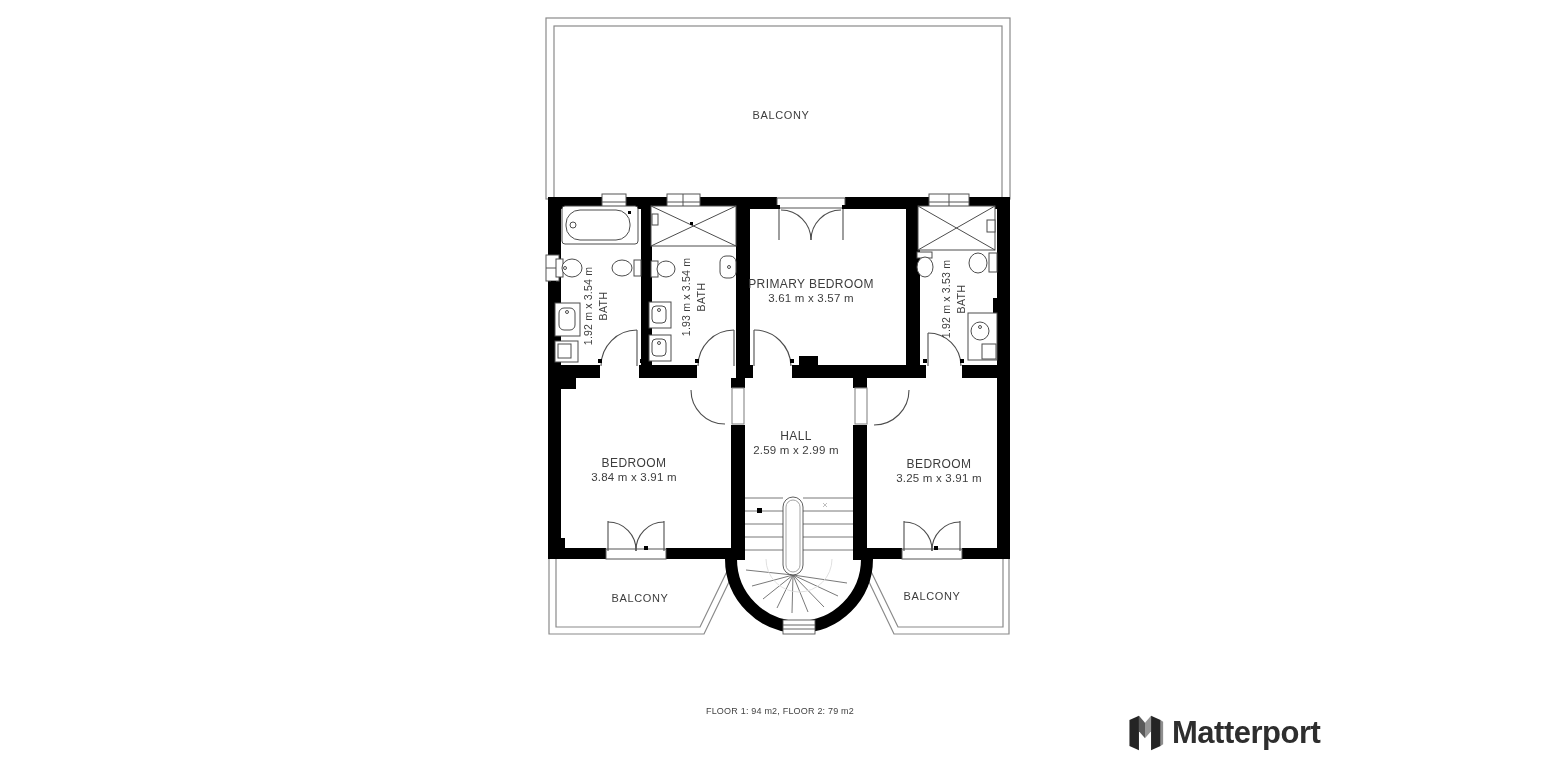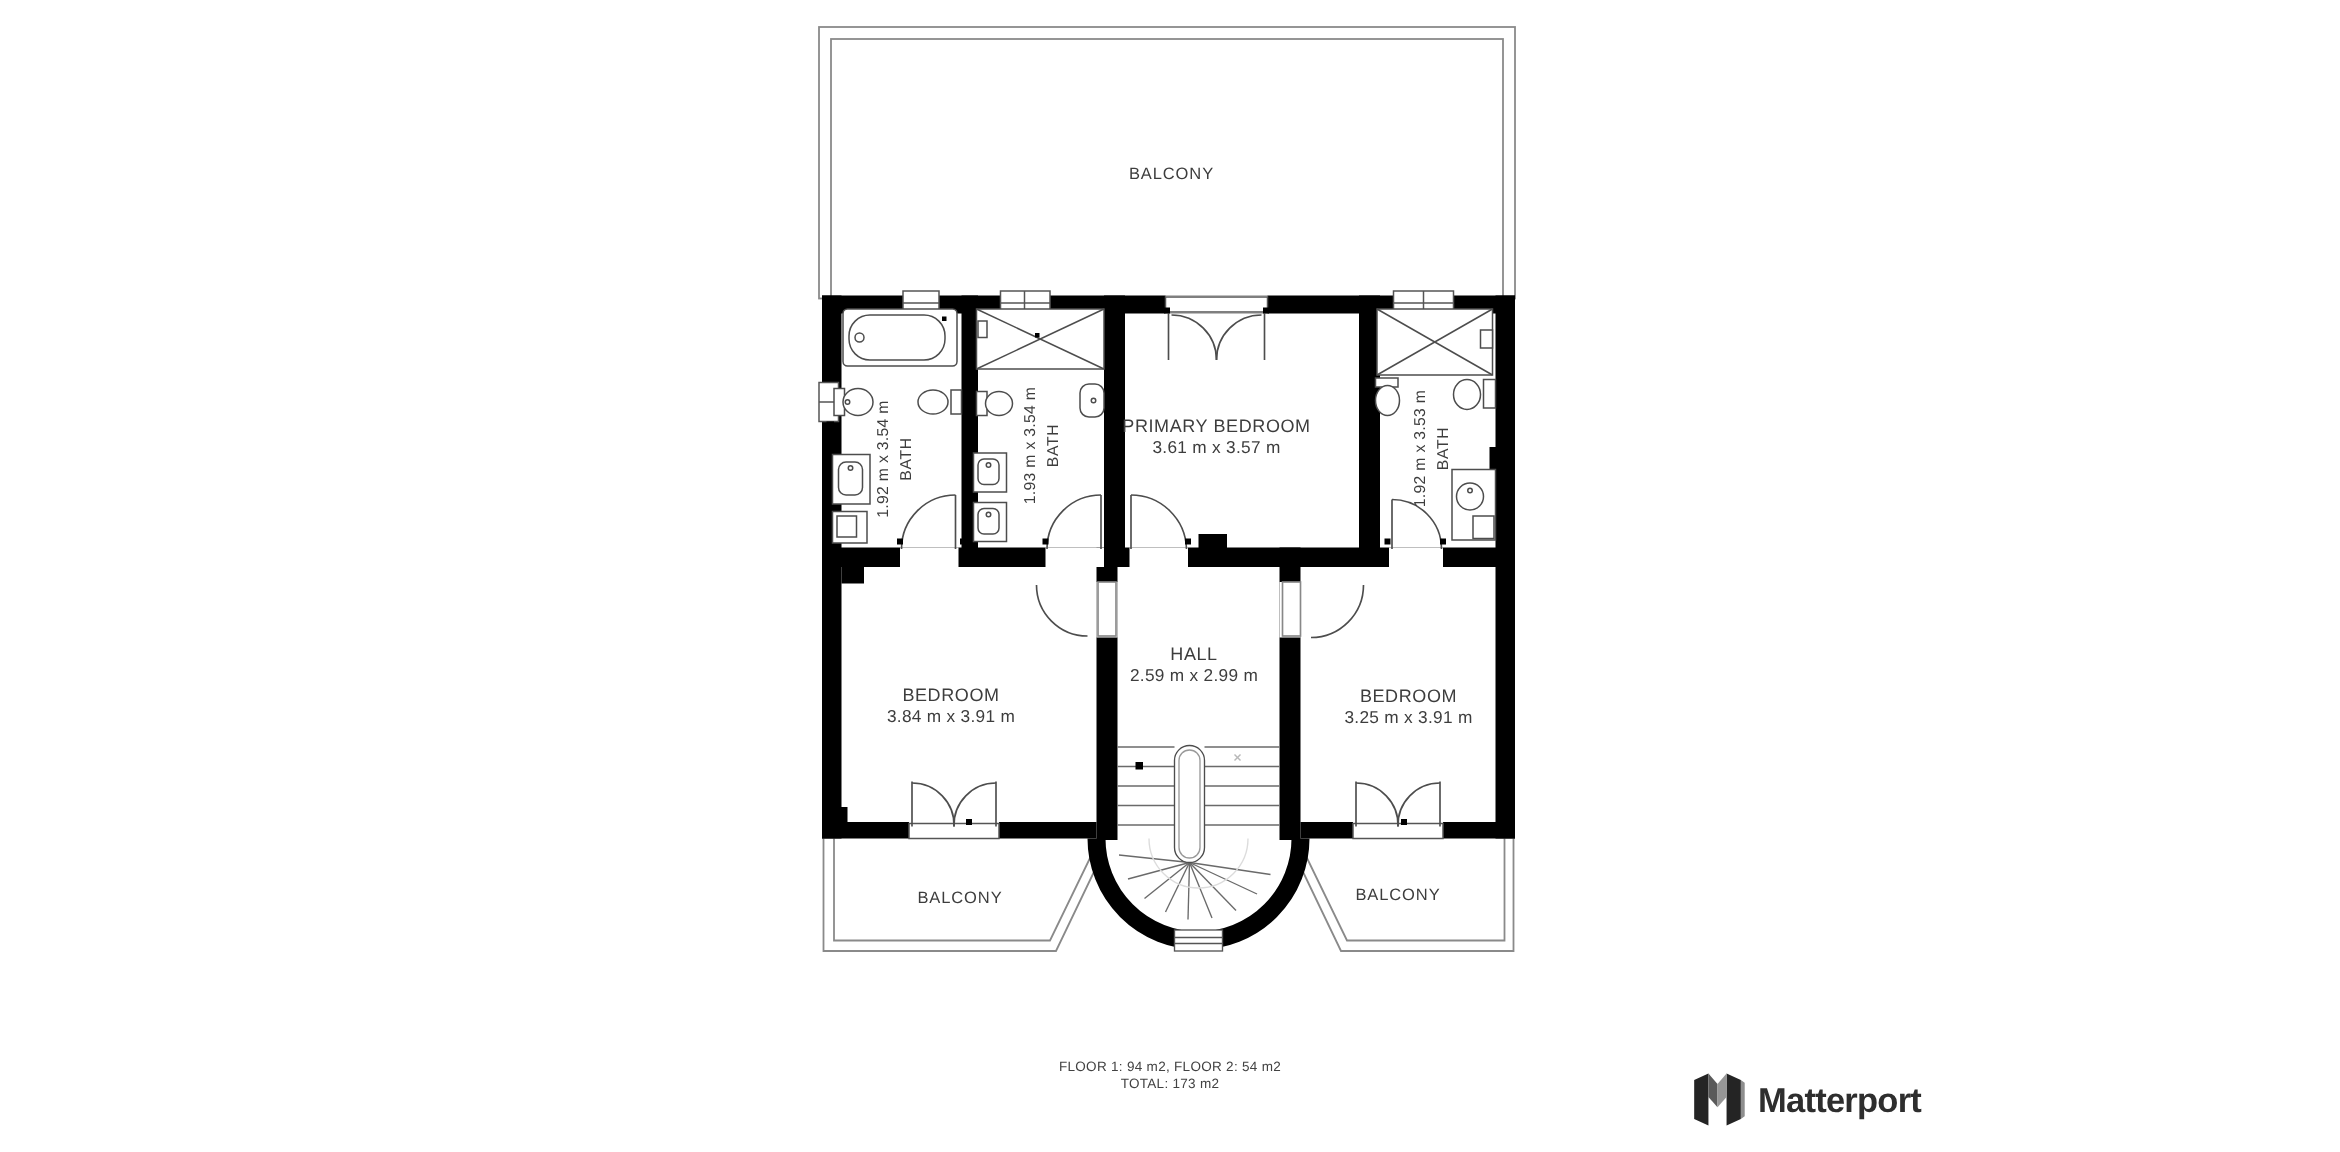--- a/index.html
+++ b/index.html
@@ -9,21 +9,21 @@
   .room-label{font-size:12px;letter-spacing:.4px;}
   .room-dims{font-size:11.5px;letter-spacing:.2px;}
   .bath-name{font-size:10.5px;letter-spacing:.4px;}
   .bath-dims{font-size:10.5px;letter-spacing:.2px;}
   .balcony-label{font-size:11px;letter-spacing:.6px;}
   .footer{position:absolute;left:0;right:0;top:706px;text-align:center;}
   .f-line{font-size:9px;line-height:11px;color:#424242;letter-spacing:.2px;}
   .f-disc{font-size:7.5px;line-height:11.5px;color:#c6c6c6;letter-spacing:.3px;}
   .floor-label{position:absolute;left:255px;top:737px;font-size:11.5px;color:#b9b9b9;letter-spacing:.6px;margin-top:40px;}
   .brand{position:absolute;left:1126px;top:712px;display:flex;align-items:center;gap:8px;}
-  .brand-text{font-size:23px;font-weight:bold;color:#2e2e2e;letter-spacing:-0.5px;}
+  .brand-text{font-size:31px;font-weight:bold;color:#2e2e2e;letter-spacing:-0.5px;}
 </style>
 </head>
 <body>
 
 <div class="canvas">
 
 <svg width="1560" height="768" viewBox="0 0 1560 768">
 
   <g fill="none" stroke="#8a8a8a" stroke-width="1.2">
     <rect x="546" y="18" width="464" height="181"></rect>
@@ -294,22 +294,21 @@
     <text class="room-label" x="939" y="468">BEDROOM</text>
     <text class="room-dims" x="939" y="482">3.25 m x 3.91 m</text>
 
     <text class="balcony-label" x="640" y="602">BALCONY</text>
     <text class="balcony-label" x="932" y="600">BALCONY</text>
   </g>
 </svg>
 
 
 <div class="footer">
-  <div class="f-line">FLOOR 1: 94 m2, FLOOR 2: 54 m2</div>
-  <div class="f-line">TOTAL: 173 m2</div>
+  <div class="f-line">FLOOR 1: 94 m2, FLOOR 2: 79 m2</div>
 </div>
 
 <div class="floor-label">FLOOR 2</div>
 
 
 <div class="brand">
   <svg width="38" height="42" viewBox="0 0 44 46">
     <path d="M40,8 L43,10 L43,36 L40,38 Z" fill="#8e8e8e"></path>
     <path d="M4,8 L15,3 L15,43 L4,38 Z" fill="#242424"></path>
     <path d="M40,8 L29,3 L29,43 L40,38 Z" fill="#242424"></path>

